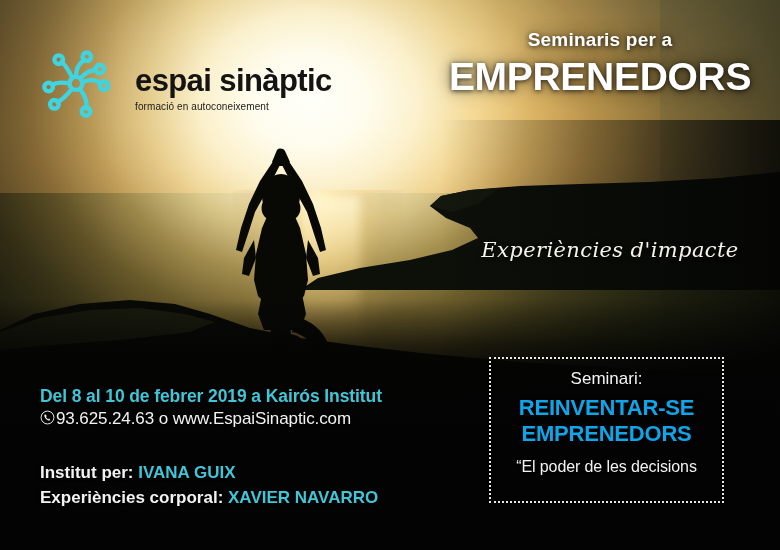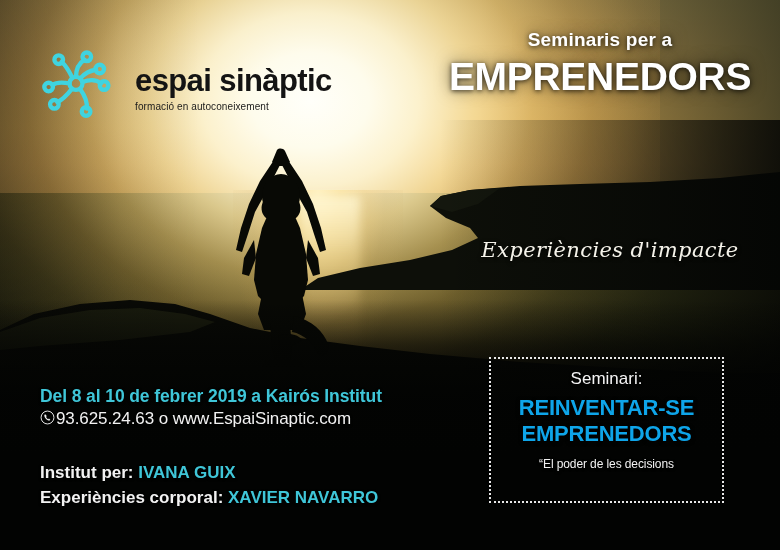--- a/index.html
+++ b/index.html
@@ -288,21 +288,21 @@
   .seminar-title {
     font-size: 22px;
     font-weight: bold;
     color: #0ea5e9;
     line-height: 1.17;
     letter-spacing: -0.2px;
     margin-top: 6px;
     text-shadow: 0 1px 4px rgba(0,0,0,0.85);
   }
   .seminar-quote {
-    font-size: 12px;
+    font-size: 16px;
     color: #f2f2f2;
     line-height: 1.28;
     margin-top: 10px;
     letter-spacing: -0.1px;
     text-shadow: 0 1px 3px rgba(0,0,0,0.9);
   }
 </style>
 </head>
 <body>
 

